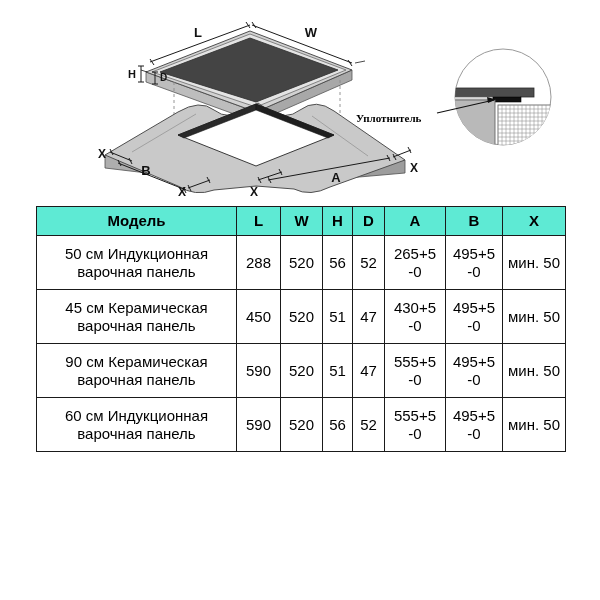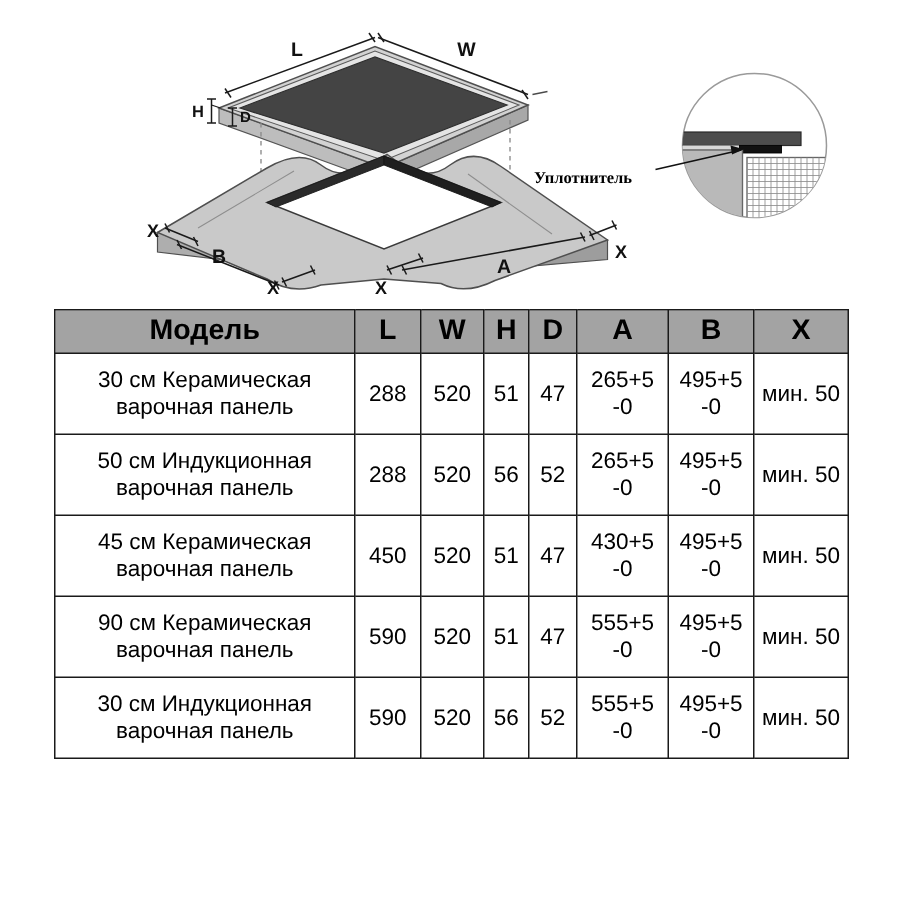--- a/index.html
+++ b/index.html
@@ -42,22 +42,22 @@
     background: #ffffff;
   }
   table.spec th, table.spec td {
     border: 1px solid #1a1a1a;
     text-align: center;
     vertical-align: middle;
     color: #000000;
     padding: 0;
   }
   table.spec thead th {
-    background: #a3a3a3;
-    font-size: 19px;
+    background: #5eead4;
+    font-size: 15px;
     font-weight: bold;
     height: 28px;
     line-height: 28px;
   }
   table.spec tbody td {
     height: 54px;
     font-size: 15px;
   }
   td.model {
     text-align: left;
@@ -274,33 +274,20 @@
           <th>W</th>
           <th>H</th>
           <th>D</th>
           <th>A</th>
           <th>B</th>
           <th>X</th>
         </tr>
       </thead>
       <tbody>
         <tr>
-          <td class="model tol">30 см Керамическая
-варочная панель</td>
-          <td class="num">288</td>
-          <td class="num">520</td>
-          <td class="num">51</td>
-          <td class="num">47</td>
-          <td class="tol">265+5
--0</td>
-          <td class="tol">495+5
--0</td>
-          <td class="xcol">мин. 50</td>
-        </tr>
-        <tr>
           <td class="model tol">50 см Индукционная
 варочная панель</td>
           <td class="num">288</td>
           <td class="num">520</td>
           <td class="num">56</td>
           <td class="num">52</td>
           <td class="tol">265+5
 -0</td>
           <td class="tol">495+5
 -0</td>
@@ -326,21 +313,21 @@
           <td class="num">520</td>
           <td class="num">51</td>
           <td class="num">47</td>
           <td class="tol">555+5
 -0</td>
           <td class="tol">495+5
 -0</td>
           <td class="xcol">мин. 50</td>
         </tr>
         <tr>
-          <td class="model tol">30 см Индукционная
+          <td class="model tol">60 см Индукционная
 варочная панель</td>
           <td class="num">590</td>
           <td class="num">520</td>
           <td class="num">56</td>
           <td class="num">52</td>
           <td class="tol">555+5
 -0</td>
           <td class="tol">495+5
 -0</td>
           <td class="xcol">мин. 50</td>

